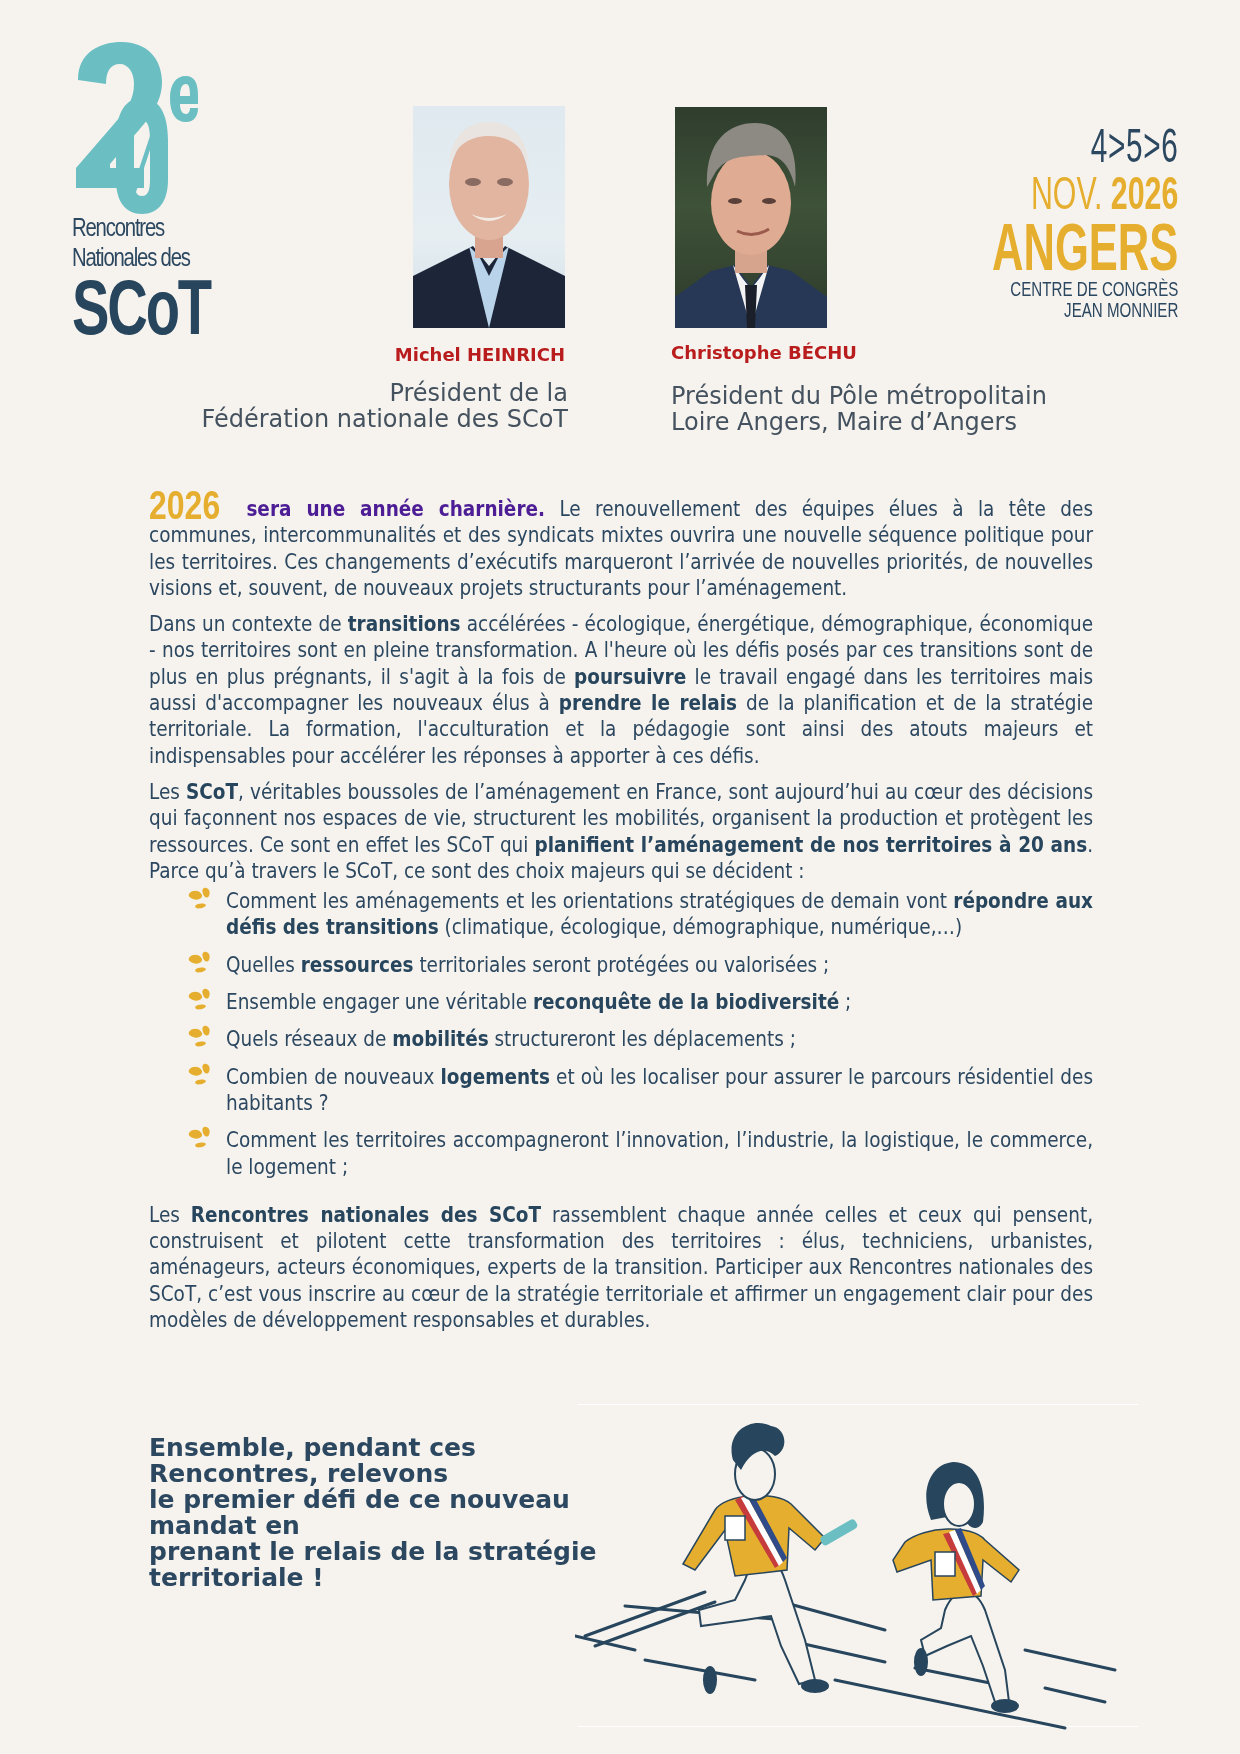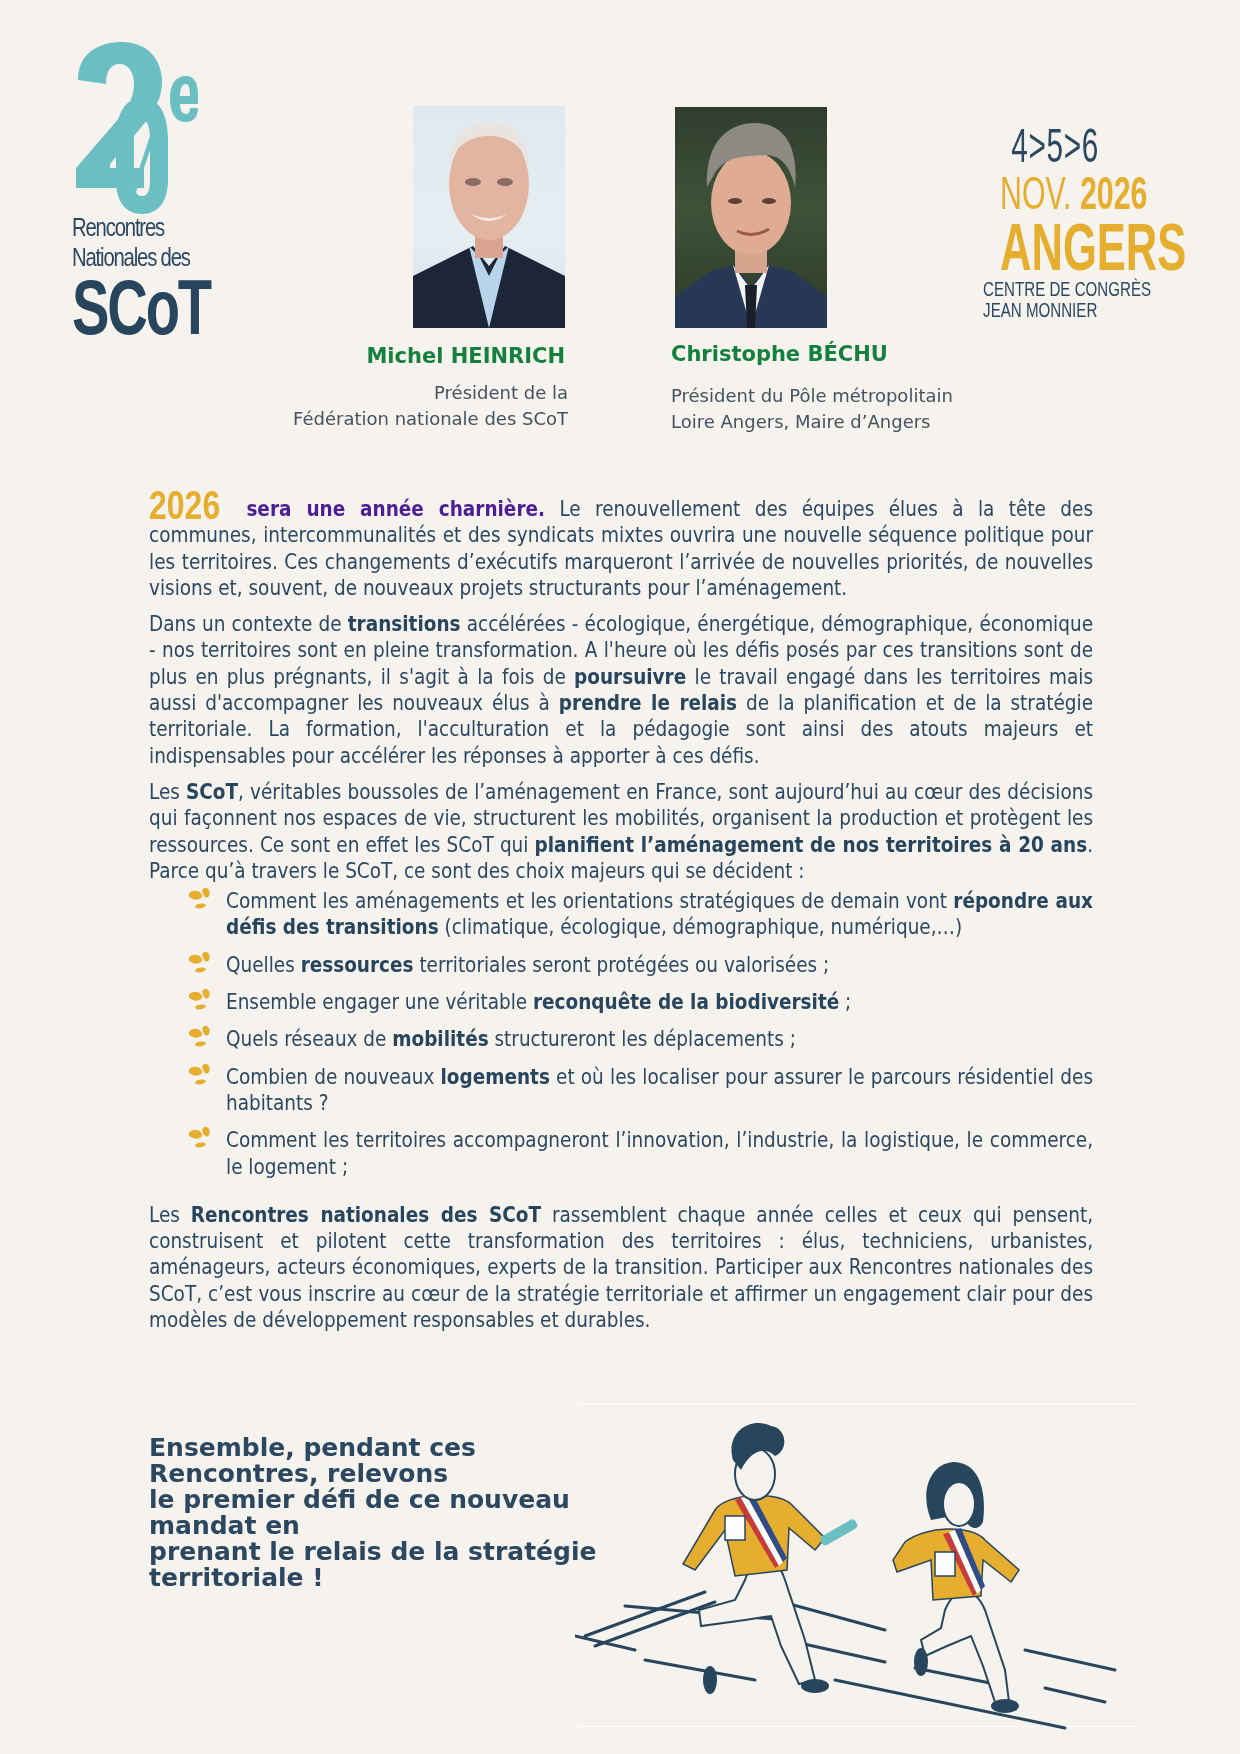--- a/index.html
+++ b/index.html
@@ -10,35 +10,35 @@
   .abs { position:absolute; }
   
   .logo { left:70px; top:40px; width:130px; height:300px; }
   .logo-num { position:absolute; left:0; top:0; width:130px; height:175px; }
   .logo-txt { position:absolute; left:2px; font-family:"Liberation Sans Narrow","Liberation Sans", sans-serif; color:#2c4760; }
   .logo-l1 { top:172px; font-size:26px; letter-spacing:-1.5px; transform:scaleX(.78); transform-origin:left; white-space:nowrap; }
   .logo-l2 { top:202px; font-size:26px; letter-spacing:-1.5px; transform:scaleX(.78); transform-origin:left; white-space:nowrap; }
   .logo-l3 { top:228px; font-size:78px; font-weight:bold; letter-spacing:-3px; transform:scaleX(.72); transform-origin:left; white-space:nowrap; line-height:1; color:#27455c; }
 
   
-  .event { right:54px; top:122px; text-align:left; font-family:"Liberation Sans Narrow","Liberation Sans", sans-serif; }
+  .event { right:62px; top:122px; text-align:right; font-family:"Liberation Sans Narrow","Liberation Sans", sans-serif; }
   .event div { white-space:nowrap; transform-origin:right; }
   .ev-dates { font-size:48px; color:#2c4760; line-height:48px; transform:scaleX(.62); letter-spacing:1px; }
   .ev-nov { font-size:46px; color:#e6ae2e; line-height:46px; transform:scaleX(.66); }
   .ev-nov b { font-weight:bold; }
   .ev-city { font-size:66px; color:#e6ae2e; font-weight:bold; line-height:62px; transform:scaleX(.66); }
   .ev-venue { font-size:21px; color:#2c4760; line-height:21px; transform:scaleX(.72); }
 
   
   .photo { overflow:hidden; }
   .photo1 { left:413px; top:106px; width:152px; height:222px; background:linear-gradient(180deg,#dfe9ef 0%,#e6eef2 60%,#cfdde6 100%); }
   .photo2 { left:675px; top:107px; width:152px; height:221px; background:linear-gradient(180deg,#2f3d2e 0%,#3e5238 45%,#2d3a2b 100%); }
 
-  .sp-name { font-family:"DejaVu Sans", sans-serif; font-weight:bold; font-size:21px; color:#15803d; white-space:nowrap; }
-  .sp-role { font-family:"DejaVu Sans", sans-serif; font-size:18px; color:#44515e; line-height:26px; white-space:nowrap; }
+  .sp-name { font-family:"DejaVu Sans", sans-serif; font-weight:bold; font-size:18px; color:#b91c1c; white-space:nowrap; }
+  .sp-role { font-family:"DejaVu Sans", sans-serif; font-size:24px; color:#44515e; line-height:26px; white-space:nowrap; }
 
   
   .body { left:149px; top:495px; width:944px; font-size:20.5px; line-height:26.3px; color:#2c4760; text-align:justify; }
   .body p { margin:0 0 10px 0; }
   .body b { color:#27455c; }
   .yr { font-family:"Liberation Sans Narrow","Liberation Sans", sans-serif; font-weight:bold; font-size:40px; color:#e6ae2e; display:inline-block; transform:scaleX(.8); transform-origin:left; margin-right:-6px; vertical-align:-3px; line-height:20px; }
   .hl { color:#4c1d95; font-weight:bold; }
 
   ul.bul { list-style:none; margin:-2px 0 22px 0; padding:0 0 0 77px; }
   ul.bul li { position:relative; margin-bottom:11px; }

